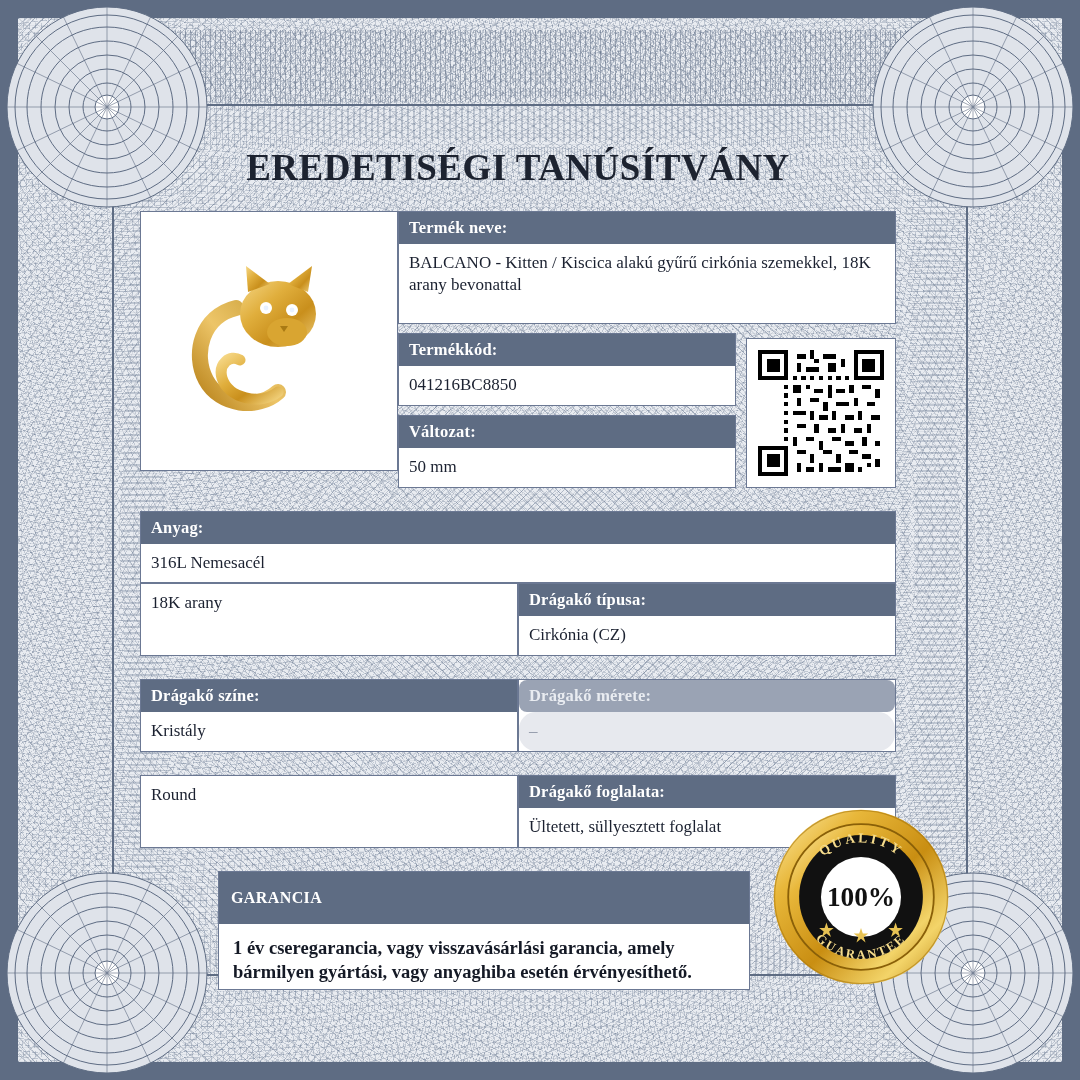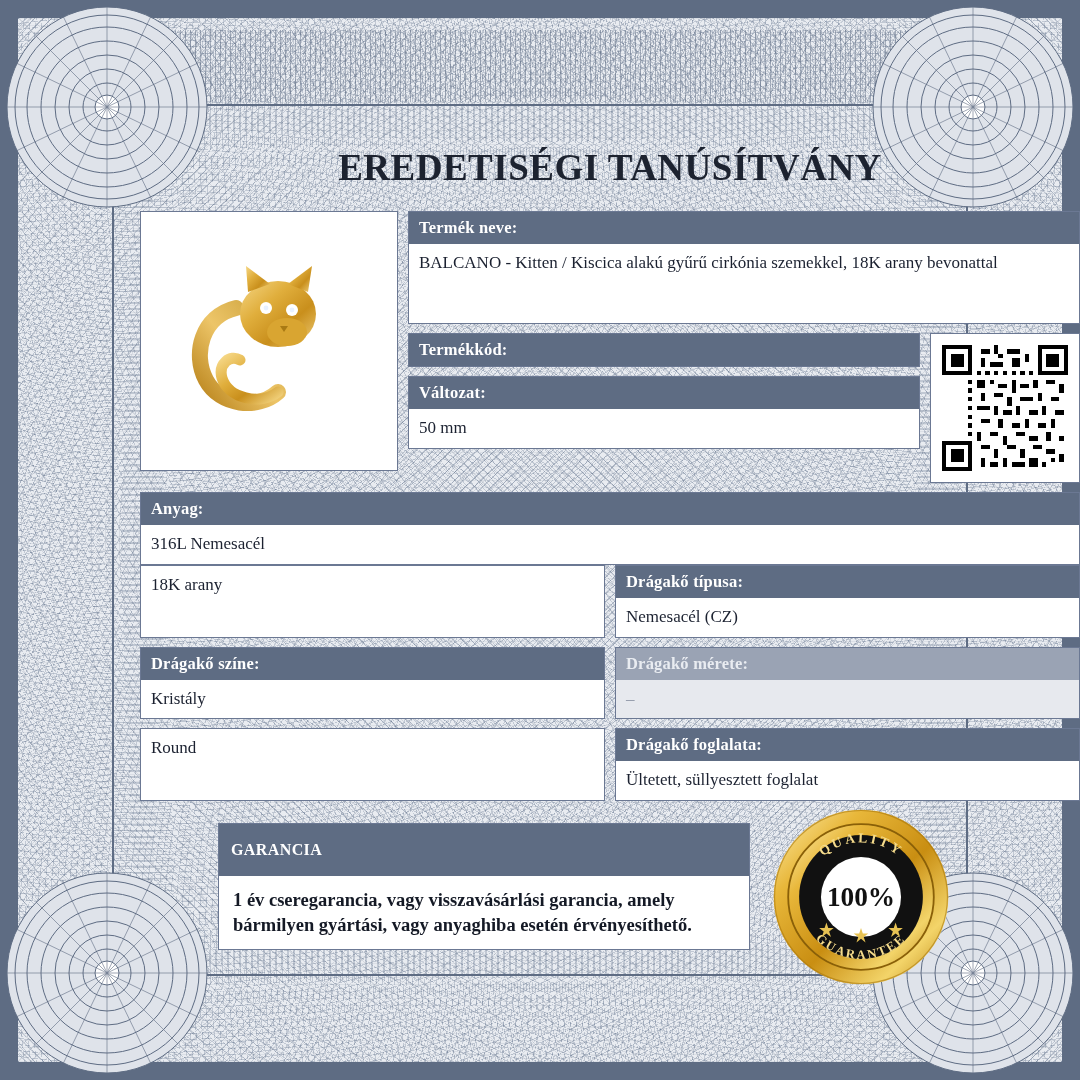--- a/index.html
+++ b/index.html
@@ -85,52 +85,53 @@
       repeating-linear-gradient(-60deg, rgba(94,108,131,0.30) 0 1px, rgba(255,255,255,0) 1px 8px);
     opacity: .85;
     pointer-events: none;
   }
 
   
   .content {
     position: absolute;
     left: 140px;
     top: 132px;
-    width: 940px;
+    width: 756px;
   }
   .title {
     text-align: center;
     font-size: 37px;
     font-weight: bold;
     letter-spacing: 0.5px;
     color: #1d2330;
     margin: 14px 0 22px 0;
     font-family: "Liberation Serif", serif;
   }
 
-  .row { display: flex; gap: 10px; margin-bottom: 9px; }
+  .row { display: flex; margin-bottom: 23px; }
 
   
   .field { background: #fff; border: 1px solid #6b7893; }
   .field .lab {
     background: #5e6c83;
     color: #ffffff;
     font-weight: bold;
     font-size: 16.5px;
     padding: 6px 10px 6px 10px;
     letter-spacing: .2px;
   }
   .field .val {
     color: #1b2130;
     font-size: 17px;
     padding: 8px 22px 9px 10px;
     line-height: 1.28;
     background: #fff;
-  }
-  .field.muted .lab { background: #9aa3b4; color: #e9ecf1; }
+    border-radius: 17px;
+  }
+  .field.muted .lab { background: #9aa3b4; color: #e9ecf1; border-radius: 8px; }
   .field.muted .val { background: #e7e9ee; color: #8b93a3; }
 
   
   .photo {
     width: 256px;
     height: 258px;
     background: #fff;
     border: 1px solid #6b7893;
     display: flex;
     align-items: center;
@@ -158,21 +159,21 @@
     width: 530px;
     margin: 22px 0 0 78px;
     border: 1px solid #6b7893;
     background: #fff;
   }
   .warranty .lab {
     background: #5e6c83; color: #fff; font-weight: bold;
     font-size: 16px; padding: 17px 12px; letter-spacing: .4px;
   }
   .warranty .val {
-    padding: 12px 14px 12px 14px;
+    padding: 12px 14px 4px 14px;
     font-size: 18.5px;
     font-weight: bold;
     line-height: 1.33;
     color: #141925;
   }
 
   
   .seal {
     position: absolute;
     right: 128px;
@@ -304,20 +305,21 @@
 
         <div class="field">
           <div class="lab">Termék neve:</div>
           <div class="val" style="height:62px">BALCANO - Kitten / Kiscica alakú gyűrű cirkónia szemekkel, 18K arany bevonattal</div>
         </div>
 
         <div class="mid">
           <div class="mid-left">
             <div class="field">
               <div class="lab">Termékkód:</div>
+              <div class="val">041216BC8850</div>
             </div>
             <div class="field">
               <div class="lab">Változat:</div>
               <div class="val">50 mm</div>
             </div>
           </div>
 
           <div class="qr">
             <svg width="126" height="126" viewBox="0 0 29 29" shape-rendering="crispEdges">
               <rect width="29" height="29" fill="#ffffff"></rect>
@@ -423,21 +425,21 @@
       <div class="lab">Anyag:</div>
       <div class="val">316L Nemesacél</div>
     </div>
 
     <div class="row">
       <div class="field half">
         <div class="val">18K arany</div>
       </div>
       <div class="field half">
         <div class="lab">Drágakő típusa:</div>
-        <div class="val">Nemesacél (CZ)</div>
+        <div class="val">Cirkónia (CZ)</div>
       </div>
     </div>
 
     <div class="row">
       <div class="field half">
         <div class="lab">Drágakő színe:</div>
         <div class="val">Kristály</div>
       </div>
       <div class="field half muted">
         <div class="lab">Drágakő mérete:</div>

